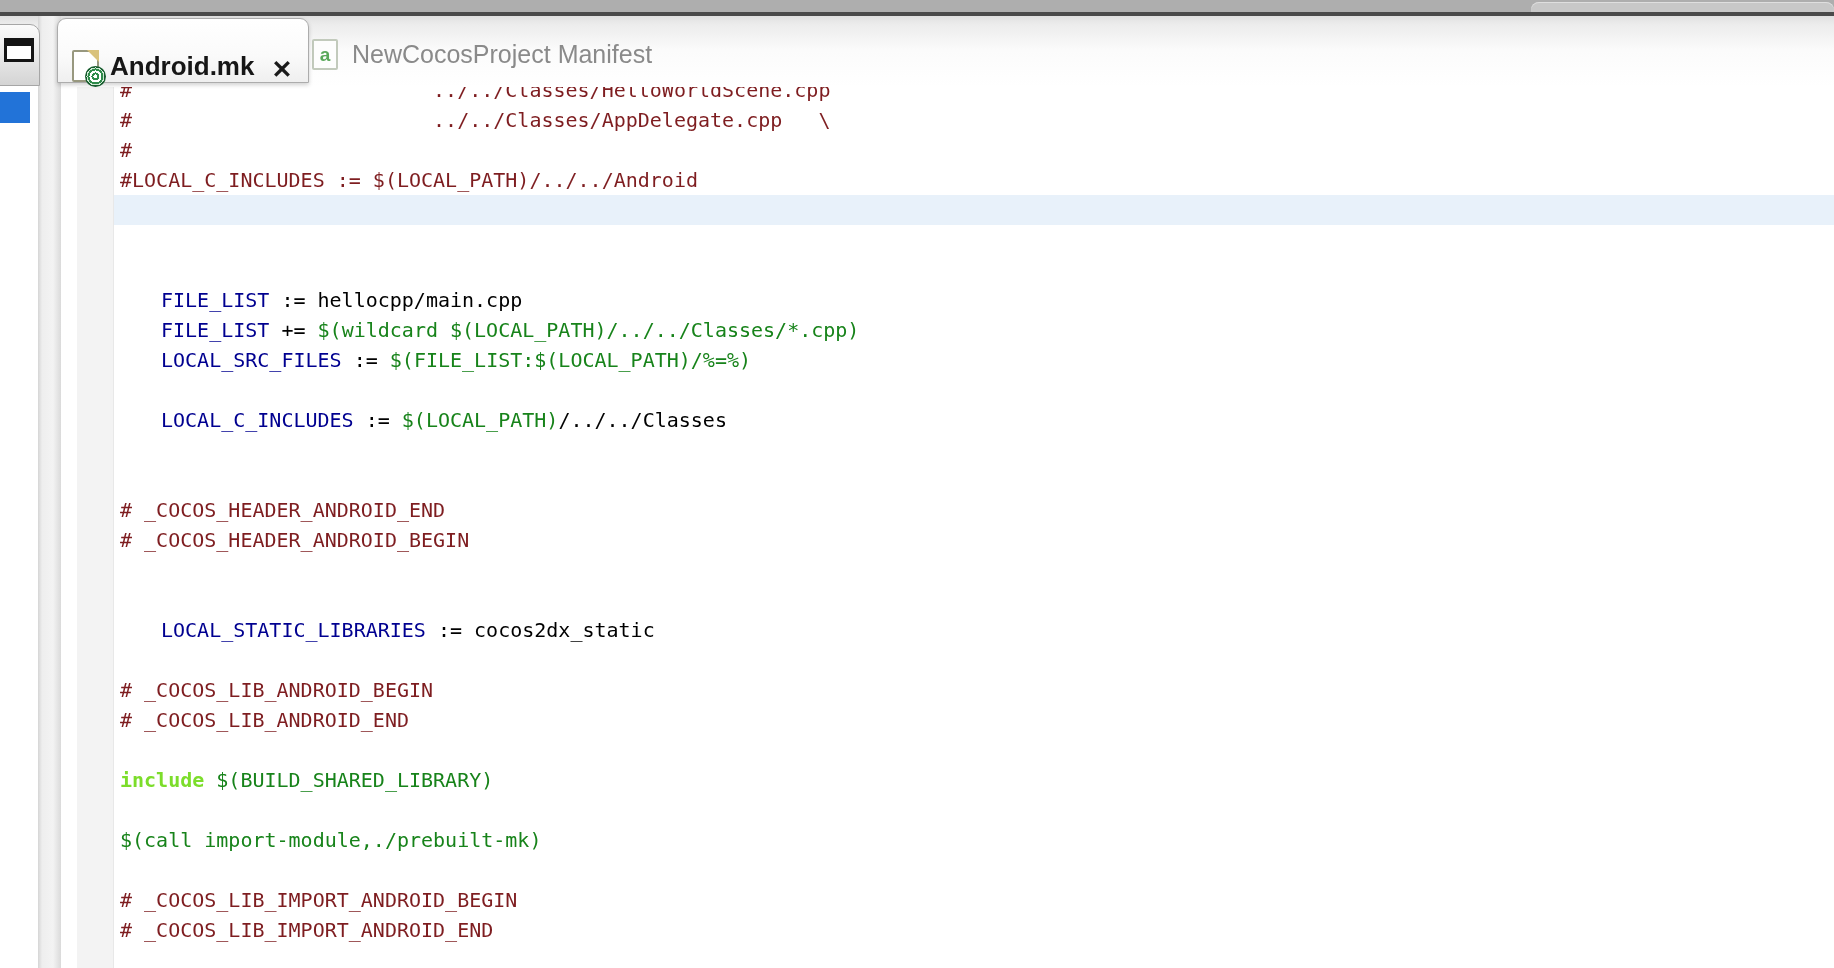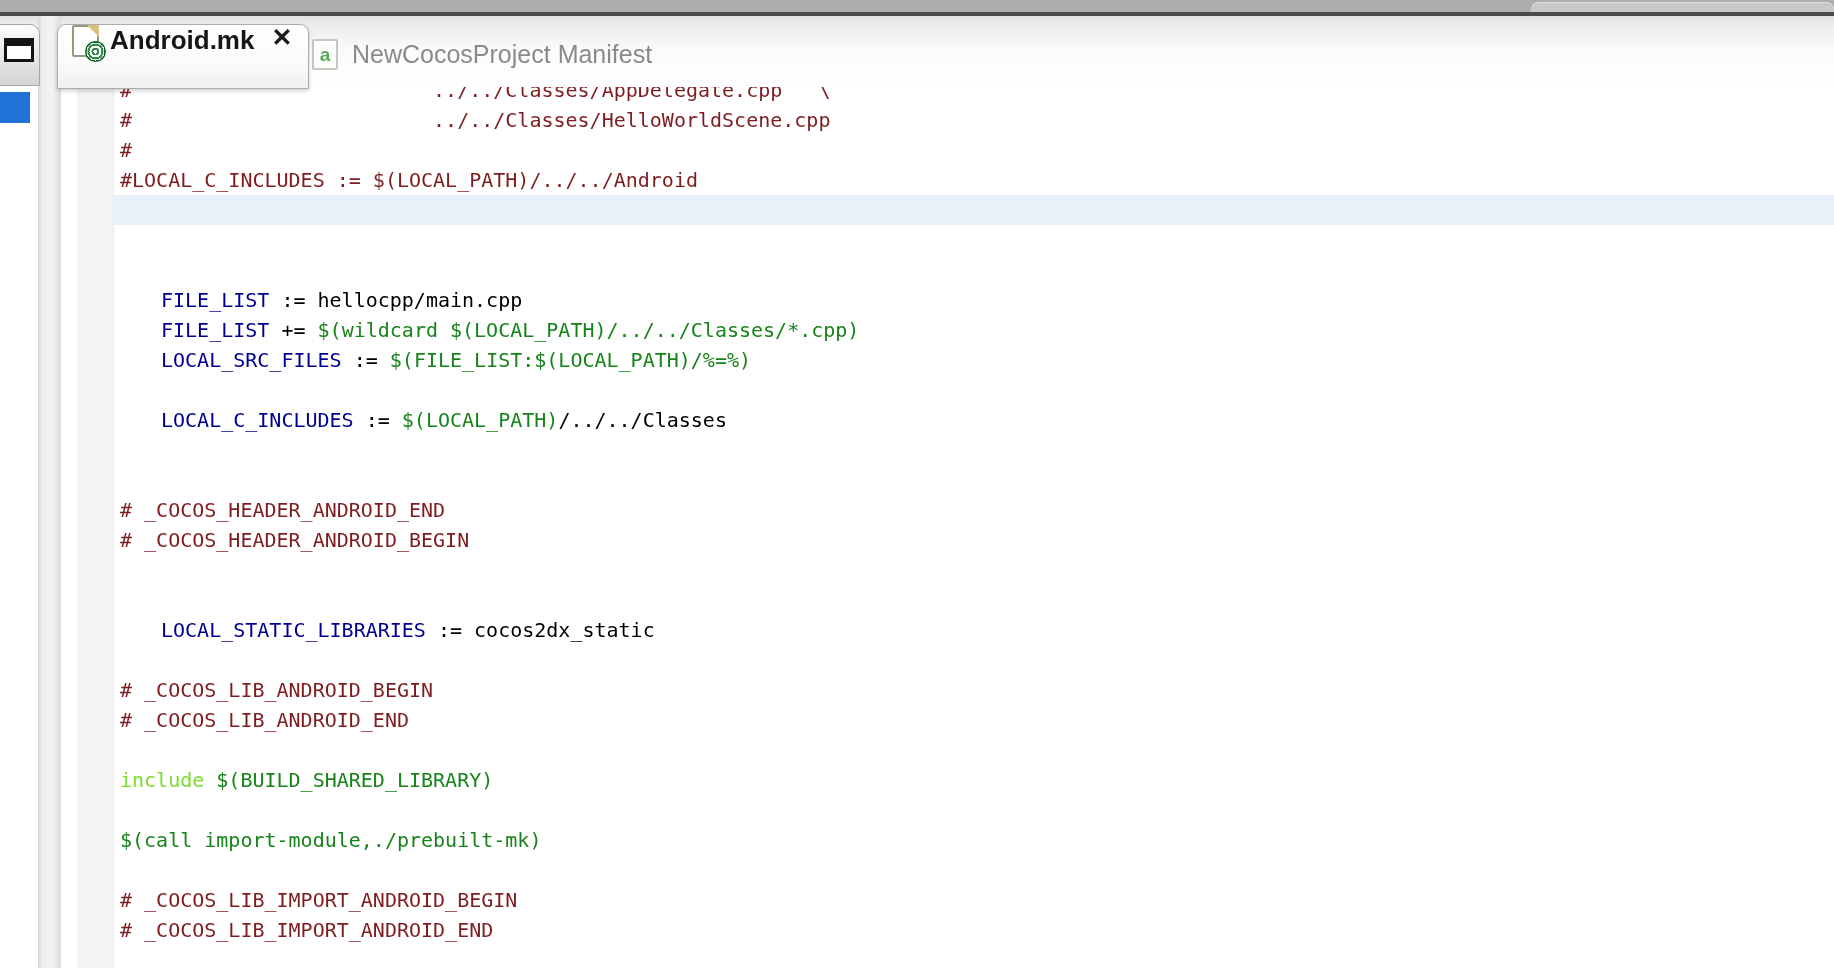--- a/index.html
+++ b/index.html
@@ -9,22 +9,22 @@
   }
   
   .titlebar{position:absolute;left:0;top:0;width:100%;height:12px;background:#aeaeae;}
   .titlebar-box{position:absolute;left:1531px;top:2px;width:303px;height:10px;background:#c8c8c8;border-radius:8px 8px 0 0;box-shadow:inset 0 1px 0 #dfdfdf;}
   .darkline{position:absolute;left:0;top:12px;width:100%;height:4px;background:#4a4a4a;}
 
   
   .tabrow{position:absolute;left:0;top:16px;width:100%;height:71px;z-index:5;
     background:linear-gradient(180deg,#e0e0e0 0%,#ececec 12%,#fbfbfb 48%,#ffffff 100%);}
   .tab-active{
-    position:absolute;left:57px;top:24px;height:63px;z-index:7;
-    display:flex;align-items:flex-start;gap:11px;padding:0 16px 0 14px;
+    position:absolute;left:57px;top:18px;height:63px;z-index:7;
+    display:flex;align-items:flex-end;gap:11px;padding:0 16px 0 14px;
     background:linear-gradient(180deg,#ffffff 0%,#fafafa 60%,#efefef 100%);
     border:1px solid #acacac;border-radius:9px 9px 0 0;
     box-shadow:0 2px 4px rgba(0,0,0,0.18);
   }
   .tab-active .tab-label{font-size:26px;font-weight:600;color:#161616;white-space:nowrap;}
   .tab-close{font-size:25px;font-weight:700;color:#1a1a1a;margin-left:6px;line-height:1;cursor:default;}
   .tab-inactive{
     position:absolute;left:292px;top:23px;height:63px;z-index:6;
     display:flex;align-items:center;gap:14px;padding:0 20px;
   }
@@ -52,37 +52,37 @@
   .ruler{position:absolute;left:77px;top:87px;width:36px;bottom:0;background:#f3f3f3;border-right:1px solid #e8e8e8;z-index:2;}
   .current-line-highlight{position:absolute;left:114px;right:0;height:30px;background:var(--current-line-bg,#e8f1fa);z-index:1;}
   .code{position:absolute;left:120px;top:75px;z-index:3;
     font-family:"DejaVu Sans Mono","Liberation Mono",monospace;
     font-size:20px;line-height:30px;}
   .code-line{white-space:pre;height:30px;}
   .tok-comment{color:var(--tok-comment,#7e1d20);}
   .tok-variable{color:var(--tok-variable,#000090);margin-left:41px;}
   .tok-plain{color:var(--tok-plain,#000000);}
   .tok-macro{color:var(--tok-macro,#17831a);}
-  .tok-keyword{color:var(--tok-keyword,#7cdd2b);}
+  .tok-keyword{color:var(--tok-keyword,#7cdd2b);font-weight:bold;}
 </style>
 </head>
 <body>
 
 <div class="screen">
 
   <div class="titlebar"></div>
   <div class="titlebar-box"></div>
   <div class="darkline"></div>
 
   <div class="editor"></div>
   <div class="ruler"></div>
   <div class="current-line-highlight" id="current-line-highlight" style="top: 195px;"></div>
   <div class="code" id="code-lines">
+      <div class="code-line"><span class="tok tok-comment">#                         ../../Classes/HelloWorldScene.cpp</span></div>
       <div class="code-line"><span class="tok tok-comment">#                         ../../Classes/AppDelegate.cpp   \</span></div>
-      <div class="code-line"><span class="tok tok-comment">#                         ../../Classes/HelloWorldScene.cpp</span></div>
       <div class="code-line"><span class="tok tok-comment">#</span></div>
       <div class="code-line"><span class="tok tok-comment">#LOCAL_C_INCLUDES := $(LOCAL_PATH)/../../Android</span></div>
       <div class="code-line"></div>
       <div class="code-line"></div>
       <div class="code-line"></div>
       <div class="code-line"><span class="tok tok-variable">FILE_LIST</span><span class="tok tok-plain"> := hellocpp/main.cpp</span></div>
       <div class="code-line"><span class="tok tok-variable">FILE_LIST</span><span class="tok tok-plain"> += </span><span class="tok tok-macro">$(wildcard $(LOCAL_PATH)/../../Classes/*.cpp)</span></div>
       <div class="code-line"><span class="tok tok-variable">LOCAL_SRC_FILES</span><span class="tok tok-plain"> := </span><span class="tok tok-macro">$(FILE_LIST:$(LOCAL_PATH)/%=%)</span></div>
       <div class="code-line"></div>
       <div class="code-line"><span class="tok tok-variable">LOCAL_C_INCLUDES</span><span class="tok tok-plain"> := </span><span class="tok tok-macro">$(LOCAL_PATH)</span><span class="tok tok-plain">/../../Classes</span></div>

